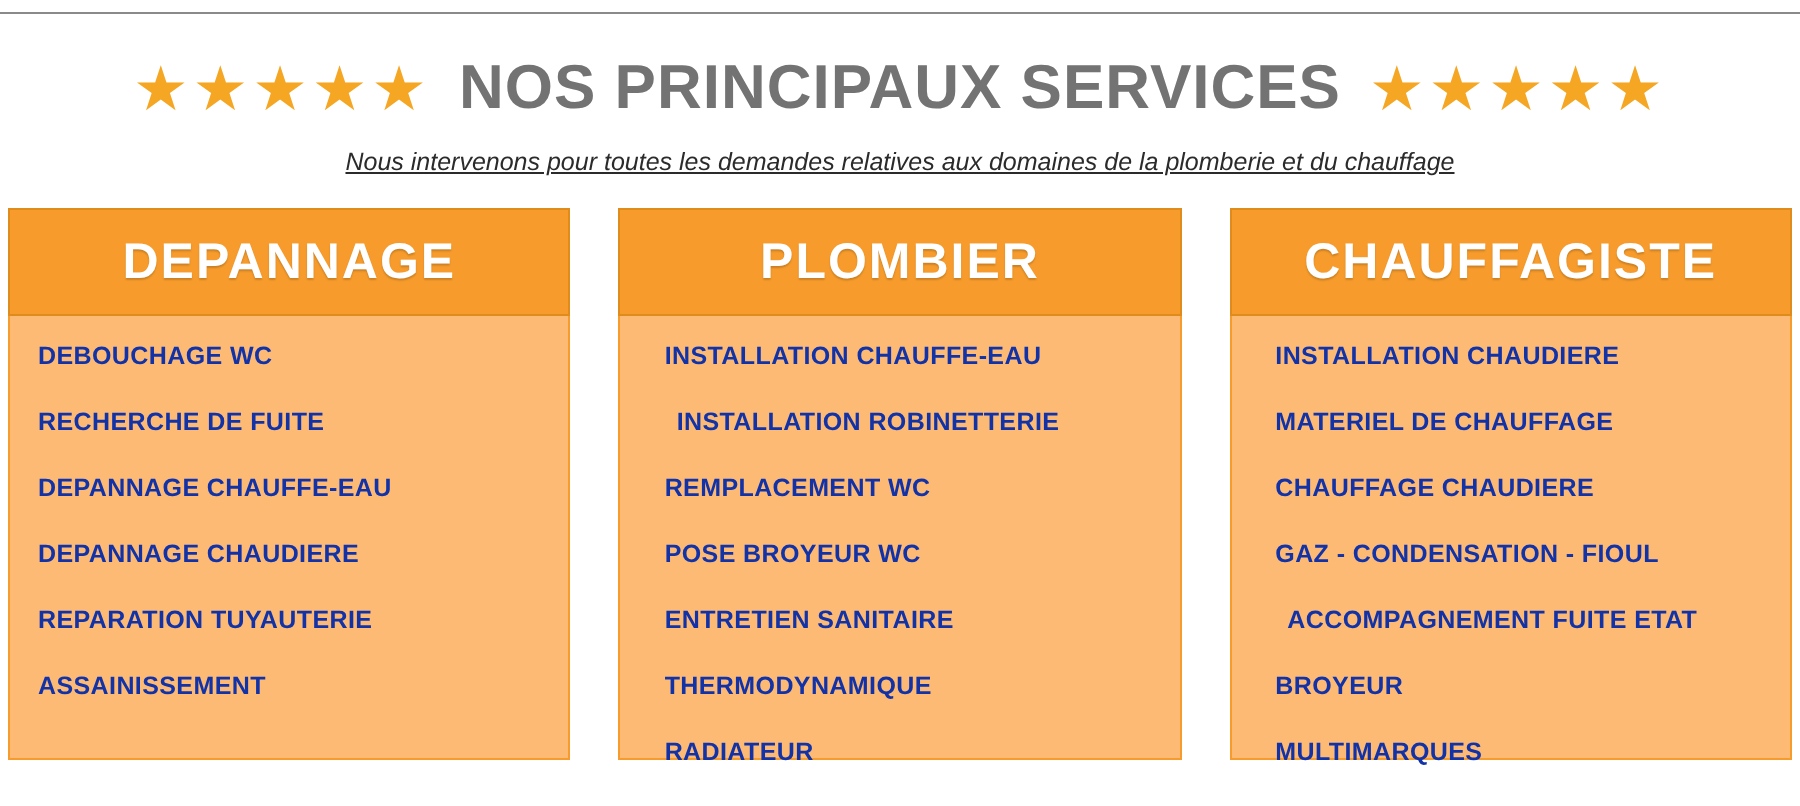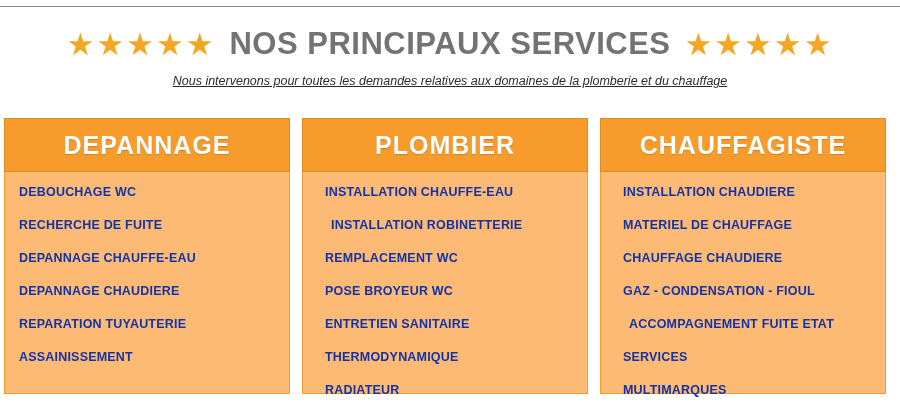--- a/index.html
+++ b/index.html
@@ -51,25 +51,25 @@
   }
   .subtitle {
     margin-top: 12px;
     font-size: 12.5px;
     color: #2b2b2b;
     text-decoration: underline;
     font-style: italic;
   }
   .columns {
     position: absolute;
-    top: 118px;
+    top: 104px;
     left: 0;
     width: 900px;
     display: flex;
-    gap: 12px;
+    gap: 24px;
     padding: 0 4px;
     box-sizing: border-box;
   }
   .card {
     width: 286px;
     box-sizing: border-box;
   }
   .card-head {
     background: #f79c2c;
     border: 1px solid #e08c1c;
@@ -168,19 +168,19 @@
     <div class="card-head">
       <span class="card-head-text">CHAUFFAGISTE</span>
     </div>
     <div class="card-body indent">
       <ul>
         <li>INSTALLATION CHAUDIERE</li>
         <li>MATERIEL DE CHAUFFAGE</li>
         <li>CHAUFFAGE CHAUDIERE</li>
         <li>GAZ - CONDENSATION - FIOUL</li>
         <li class="extra-indent">ACCOMPAGNEMENT FUITE ETAT</li>
-        <li>SERVICES</li>
+        <li>BROYEUR</li>
         <li>MULTIMARQUES</li>
       </ul>
     </div>
   </div>
 
 </div>
 
 </body></html>

